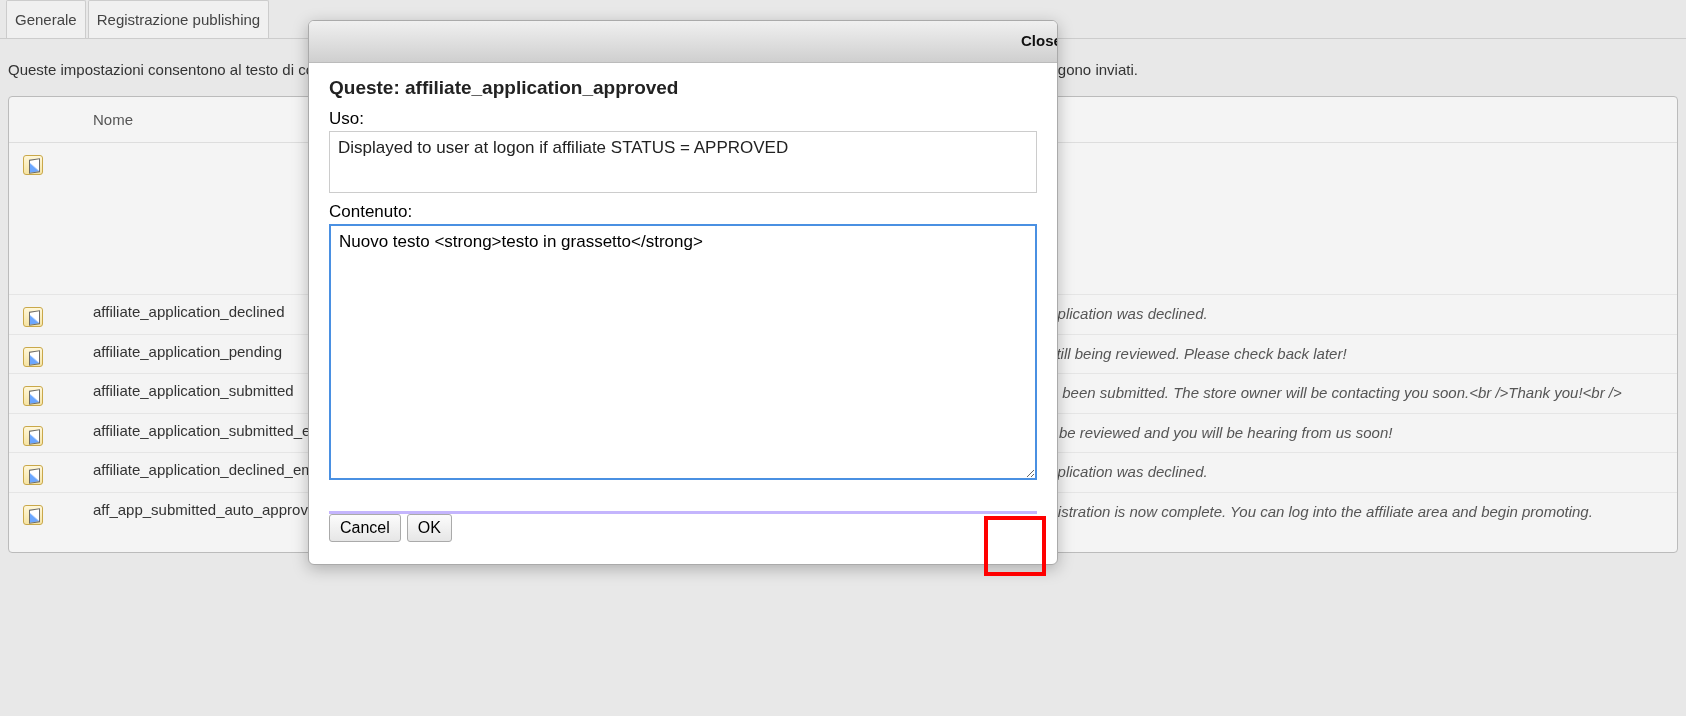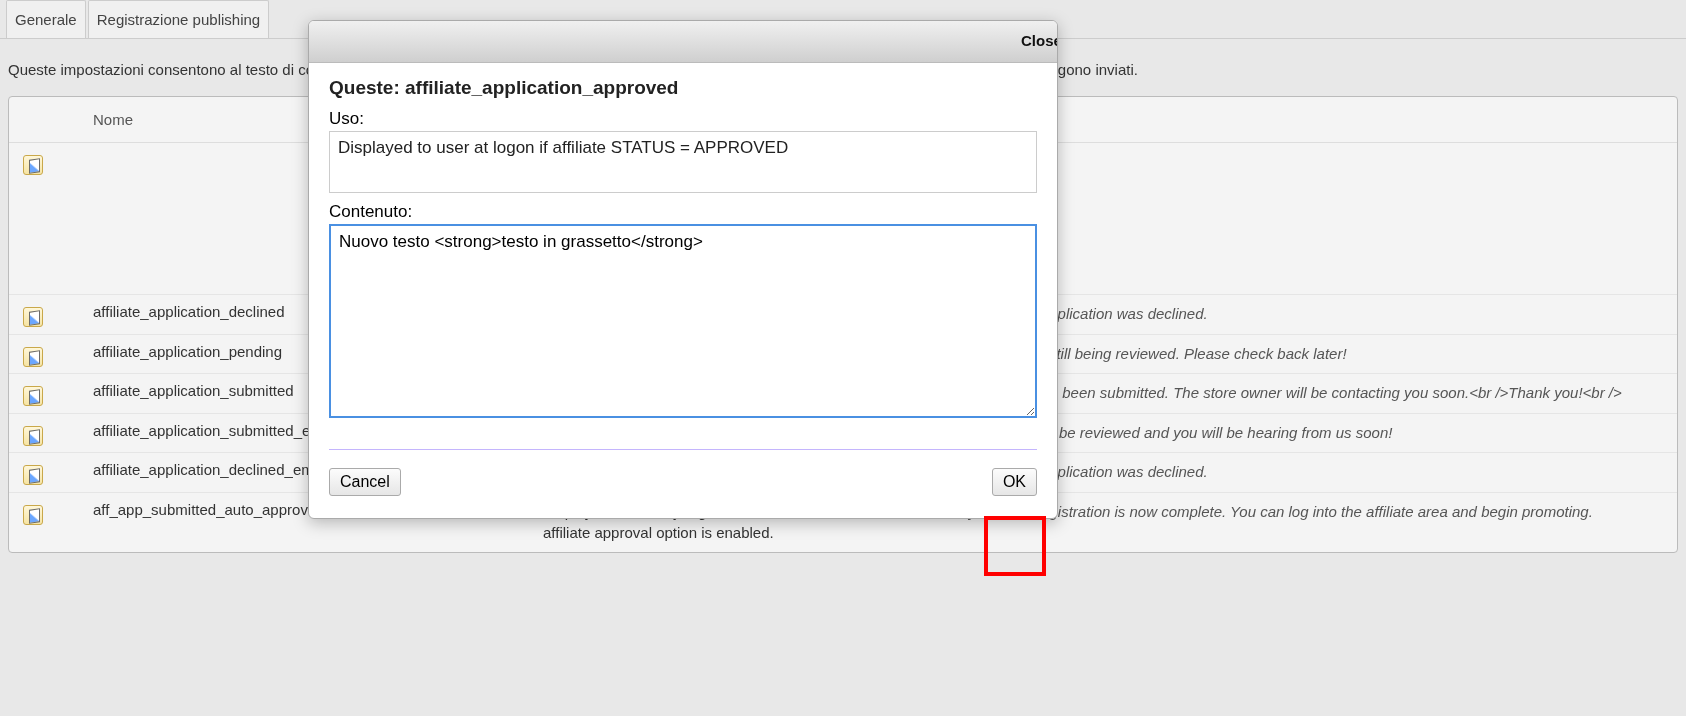--- a/index.html
+++ b/index.html
@@ -134,35 +134,34 @@
   .dlabel { font-size: 17px; color: #000000; margin-bottom: 2px; font-family: Verdana, Arial, sans-serif;}
   .usage-display {
     border: 1px solid #ccc;
     padding: 6px 8px 34px 8px;
     font-size: 17px;
     margin-bottom: 9px;
     font-family: Verdana, Arial, sans-serif;
   }
   .content-textarea {
     width: 100%;
-    height: 194px;
+    height: 256px;
     border: 2px solid #4a90e2;
     font-family: Verdana, Arial, sans-serif;
     font-size: 17px;
     padding: 6px 8px;
     resize: both;
     outline: none;
   }
   .dialog-buttons {
     display: flex;
-    justify-content: space-between;
+    justify-content: flex-start;
     gap: 6px;
-    border-top: 1px solid #c4b5fd;
+    border-top: 3px solid #c4b5fd;
     margin-top: 28px;
-    padding-top: 18px;
     padding-bottom: 14px;
   }
   .dlg-btn {
     background: linear-gradient(#fcfcfc,#e6e6e6);
     border: 1px solid #aaa;
     padding: 4px 10px;
     font-size: 16px;
     border-radius: 3px;
     cursor: pointer;
     font-family: Verdana, Arial, sans-serif;

